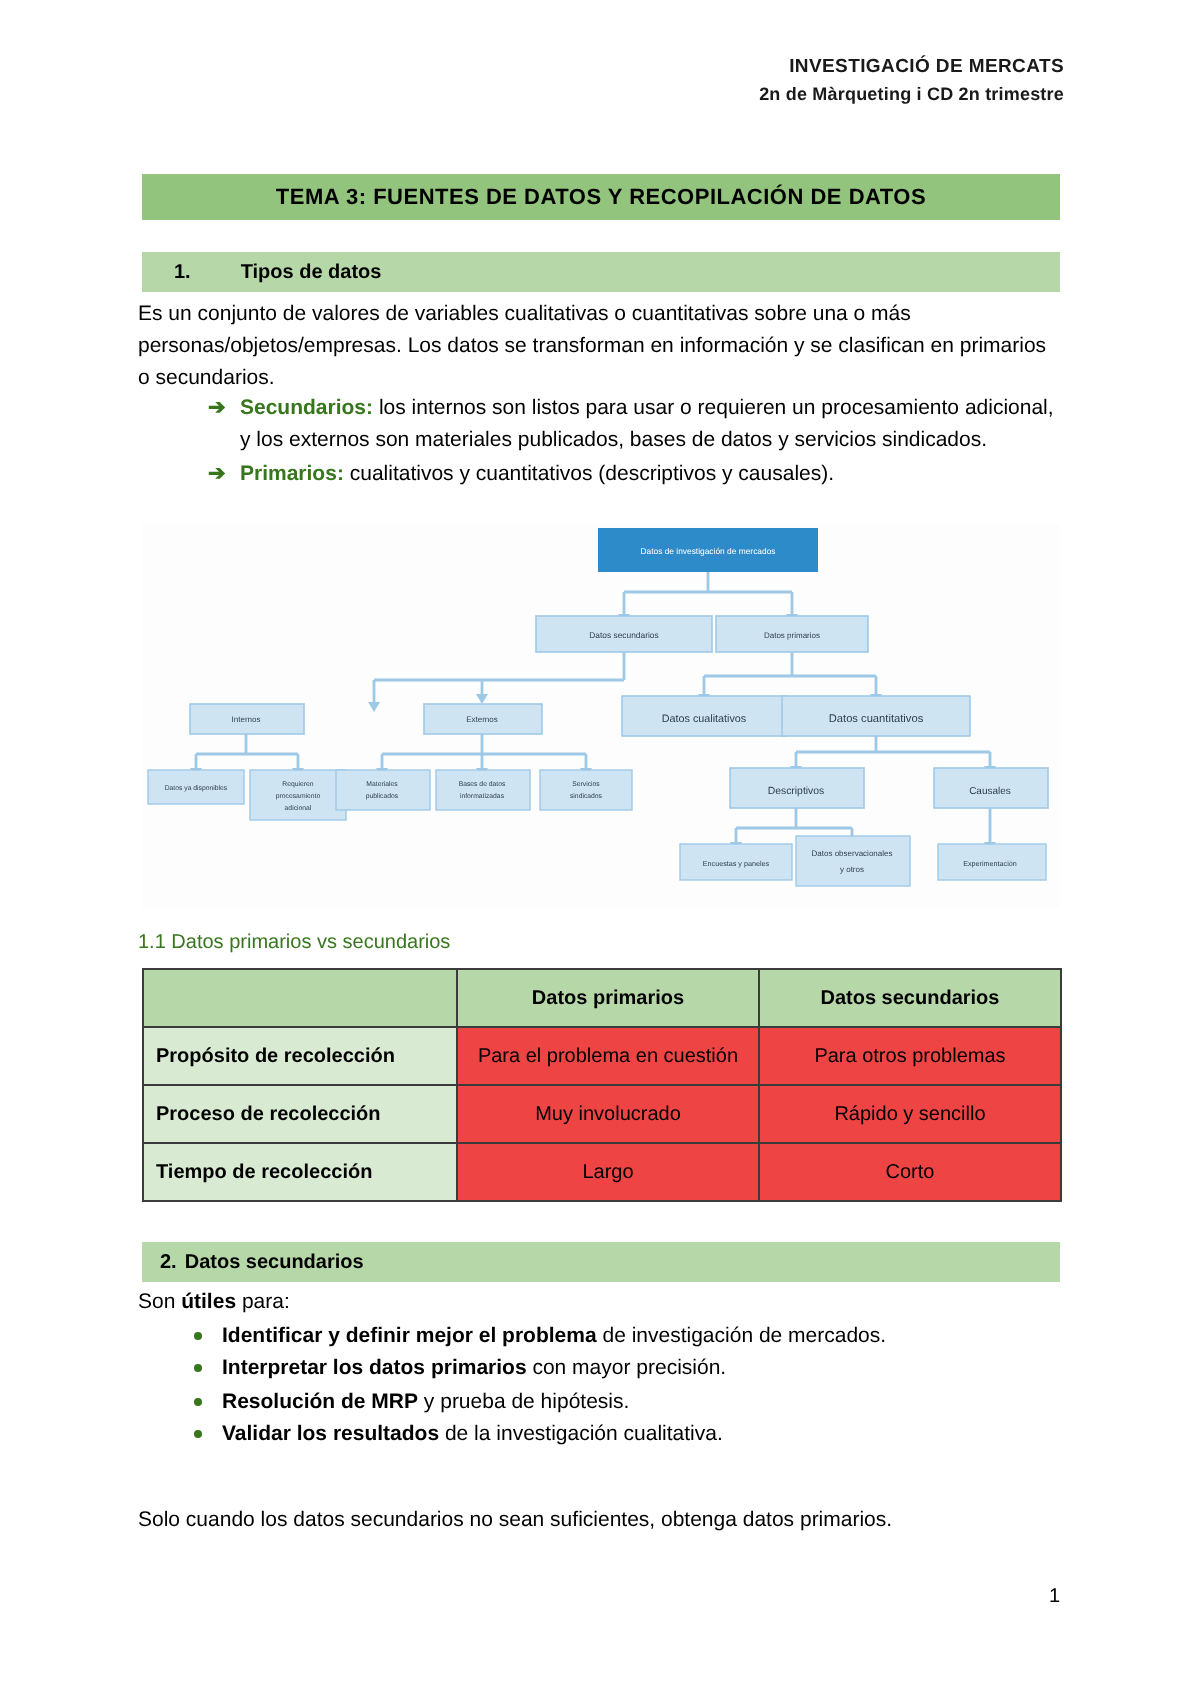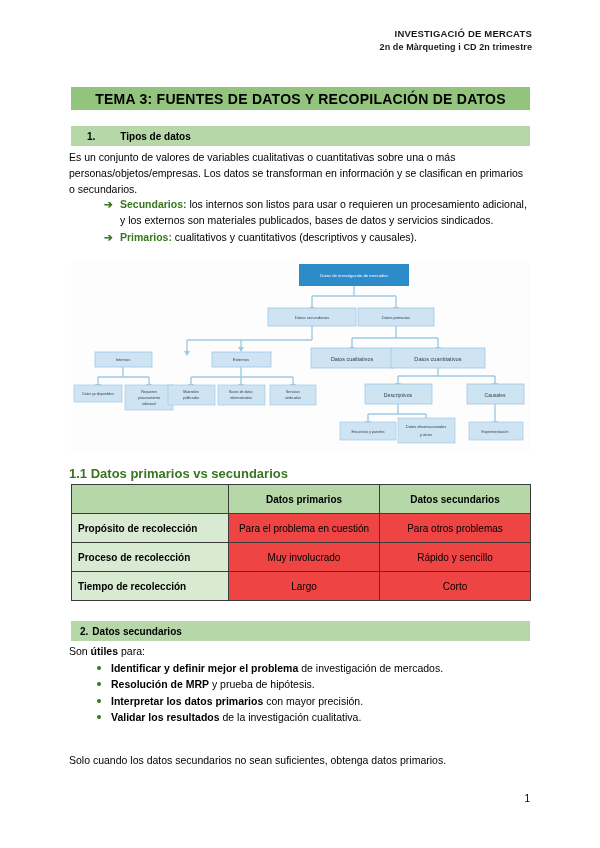--- a/index.html
+++ b/index.html
@@ -51,21 +51,21 @@
     top: 87px;
     left: 71px;
     width: 459px;
     height: 23px;
     background: #93c47d;
     display: flex;
     align-items: center;
     justify-content: center;
   }
   .title-banner span {
-    font-size: 14px;
+    font-size: 11px;
     font-weight: bold;
     letter-spacing: 0.25px;
     color: #000000;
   }
 
   
   .section-bar {
     position: absolute;
     left: 71px;
     width: 459px;
@@ -138,22 +138,22 @@
     height: 192px;
     background: #fdfdfd;
     overflow: hidden;
   }
   .diagram-wrap svg { display: block; }
 
   
   .subheading {
     position: absolute;
     left: 69px;
-    font-size: 13px;
-    font-weight: bold;
+    font-size: 10px;
+    font-weight: normal;
     color: #38761d;
   }
   #sub-11 { top: 466px; }
 
   
   .cmp-table {
     position: absolute;
     left: 71px;
     top: 484px;
     width: 459px;
@@ -456,25 +456,25 @@
     <span>Son </span><span style="font-weight:bold">útiles</span><span> para:</span>
   </div>
 
   <div class="bullet-list" id="bullets">
     <div class="bullet-item">
       <span class="dot"></span>
       <span class="bold">Identificar y definir mejor el problema</span><span> de investigación de mercados.</span>
     </div>
     <div class="bullet-item">
       <span class="dot"></span>
-      <span class="bold">Resolución de MRP</span><span> y prueba de hipótesis.</span>
+      <span class="bold">Interpretar los datos primarios</span><span> con mayor precisión.</span>
     </div>
     <div class="bullet-item">
       <span class="dot"></span>
-      <span class="bold">Interpretar los datos primarios</span><span> con mayor precisión.</span>
+      <span class="bold">Resolución de MRP</span><span> y prueba de hipótesis.</span>
     </div>
     <div class="bullet-item">
       <span class="dot"></span>
       <span class="bold">Validar los resultados</span><span> de la investigación cualitativa.</span>
     </div>
   </div>
 
   <div class="para" id="closing-para">Solo cuando los datos secundarios no sean suficientes, obtenga datos primarios.</div>
 
   <div class="page-number">1</div>

